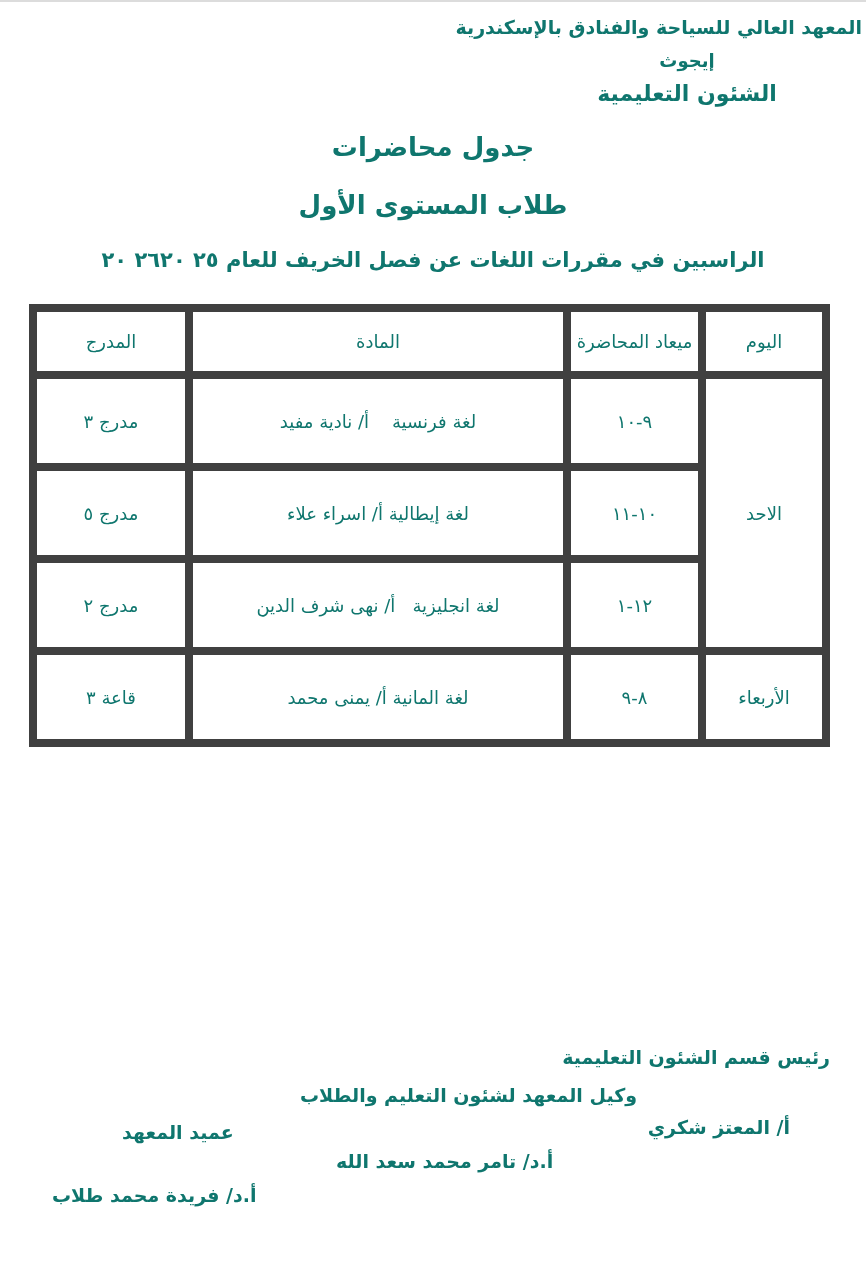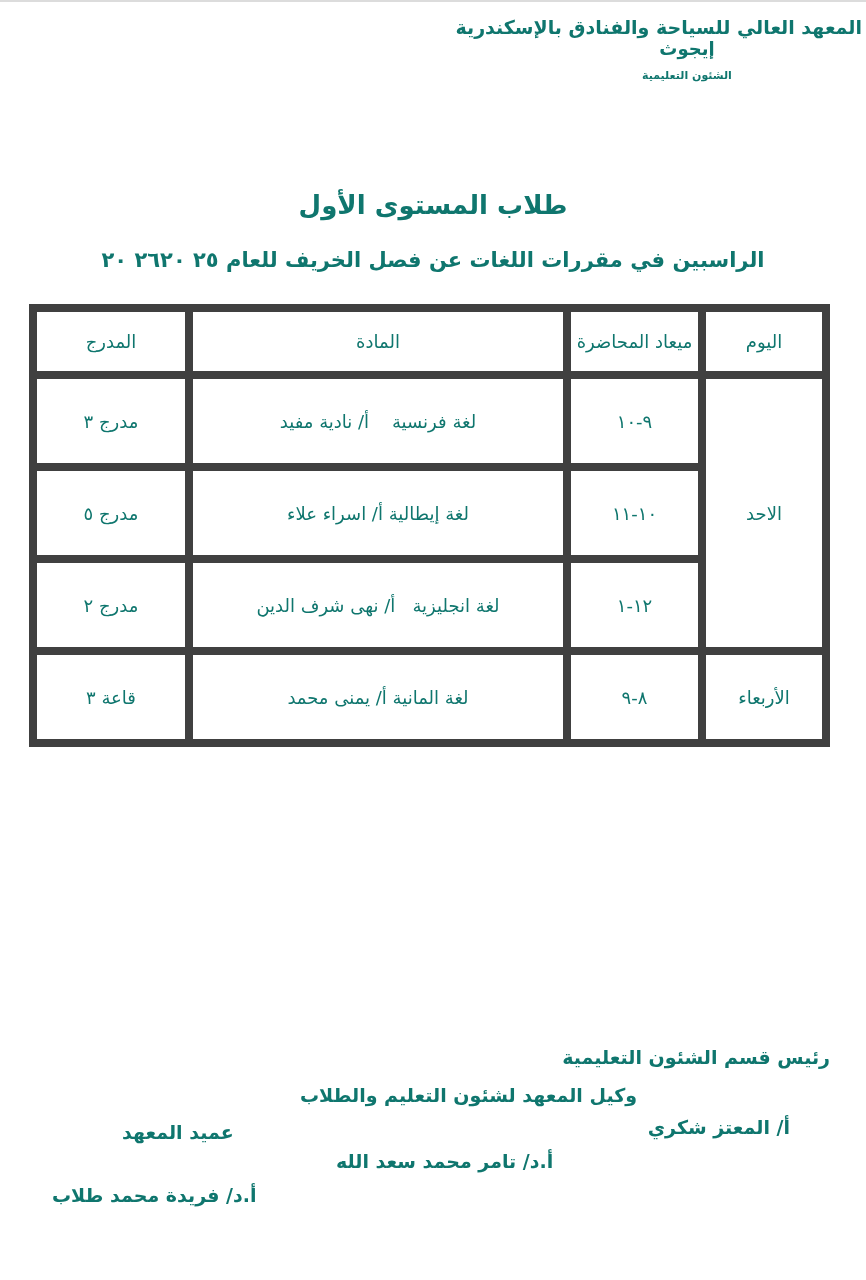--- a/index.html
+++ b/index.html
@@ -33,24 +33,25 @@
     text-align: center;
   }
   .letterhead-line1 {
     font-weight: bold;
     font-size: 19px;
     white-space: nowrap;
   }
   .letterhead-line2 {
     font-weight: bold;
     font-size: 18px;
+    margin-top: 12px;
   }
   .letterhead-line3 {
     font-weight: bold;
-    font-size: 11px;
+    font-size: 22px;
     margin-top: 10px;
   }
   
   .title {
     position: absolute;
     left: 0;
     width: 100%;
     text-align: center;
     font-weight: bold;
     white-space: nowrap;
@@ -98,20 +99,21 @@
 
 <div class="page">
   <div class="scan-edge-top"></div>
 
   <header class="letterhead">
     <div class="letterhead-line1">المعهد العالي للسياحة والفنادق بالإسكندرية</div>
     <div class="letterhead-line2">إيجوث</div>
     <div class="letterhead-line3">الشئون التعليمية</div>
   </header>
 
+  <div class="title title-main">جدول محاضرات</div>
   <div class="title title-subtitle">طلاب المستوى الأول</div>
   <div class="title title-desc">الراسبين في مقررات اللغات عن فصل الخريف للعام ٢٥ ٢٦٢٠ ٢٠</div>
 
   <table class="schedule">
     <colgroup>
       <col style="width:124px">
       <col style="width:135px">
       <col style="width:378px">
       <col style="width:156px">
     </colgroup>

